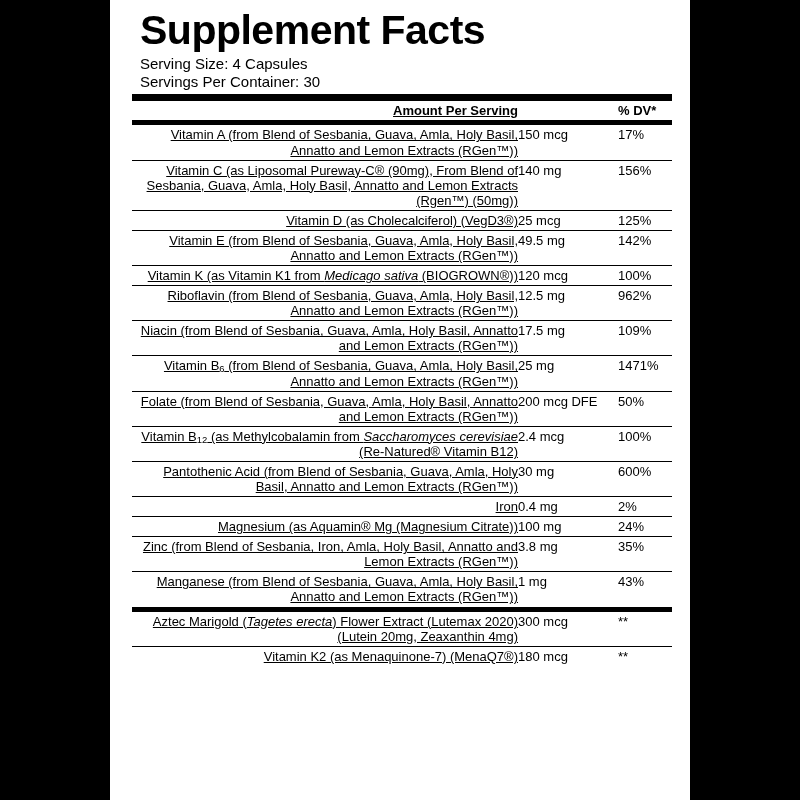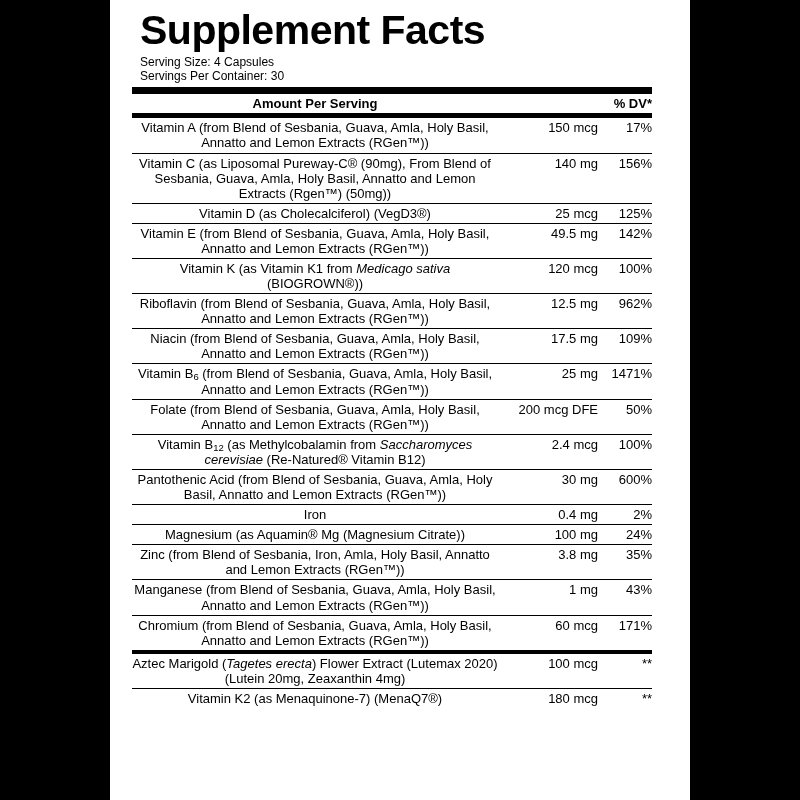--- a/index.html
+++ b/index.html
@@ -14,33 +14,33 @@
     font-family: "Liberation Sans", sans-serif;
   }
   .panel {
     position: absolute;
     left: 110px;
     top: 0px;
     width: 580px;
     height: 800px;
     background: #ffffff;
     box-sizing: border-box;
-    padding: 6px 28px 6px 12px;
+    padding: 6px 8px 6px 12px;
   }
   .title {
     font-size: 41px;
     font-weight: bold;
     letter-spacing: -0.5px;
     line-height: 1.0;
     margin: 4px 0 2px 18px;
     color: #000;
   }
   .serving-block {
     margin: 4px 0 2px 18px;
-    font-size: 12px;
+    font-size: 15px;
     line-height: 1.18;
     color: #000;
   }
   .rule-thick {
     border-top: 7px solid #000;
     margin: 4px 10px 0 10px;
   }
   .rule-med {
     border-top: 4px solid #000;
     margin: 0 10px;
@@ -55,31 +55,31 @@
   table.facts td {
     padding: 2px 0 2px 0;
     vertical-align: top;
     line-height: 1.16;
     border-bottom: 1px solid #000;
   }
   table.facts tr.last-of-group td {
     border-bottom: none;
   }
   td.name {
-    text-align: center;
+    text-align: right;
     padding-right: 6px;
+    text-decoration: underline;
   }
   td.amount {
-    text-align: right;
+    text-align: left;
     white-space: nowrap;
     width: 100px;
     padding-right: 8px;
   }
   td.dv {
-    text-align: right;
     white-space: nowrap;
     width: 54px;
   }
   .hdr-row td {
     font-weight: bold;
     border-bottom: none;
     padding-bottom: 1px;
     padding-top: 2px;
   }
   em { font-style: italic; }
@@ -181,35 +181,30 @@
         <tr>
           <td class="name">Zinc (from Blend of Sesbania, Iron, Amla, Holy Basil, Annatto and Lemon Extracts (RGen™))</td>
           <td class="amount">3.8 mg</td>
           <td class="dv">35%</td>
         </tr>
         <tr>
           <td class="name">Manganese (from Blend of Sesbania, Guava, Amla, Holy Basil, Annatto and Lemon Extracts (RGen™))</td>
           <td class="amount">1 mg</td>
           <td class="dv">43%</td>
         </tr>
-        <tr class="last-of-group">
-          <td class="name">Chromium (from Blend of Sesbania, Guava, Amla, Holy Basil, Annatto and Lemon Extracts (RGen™))</td>
-          <td class="amount">60 mcg</td>
-          <td class="dv">171%</td>
-        </tr>
       </tbody>
   </table>
 
   <div class="rule-med"></div>
 
   <table class="facts">
     <tbody id="rows-secondary">
         <tr>
           <td class="name">Aztec Marigold (<em>Tagetes erecta</em>) Flower Extract (Lutemax 2020) (Lutein 20mg, Zeaxanthin 4mg)</td>
-          <td class="amount">100 mcg</td>
+          <td class="amount">300 mcg</td>
           <td class="dv">**</td>
         </tr>
         <tr class="last-of-group">
           <td class="name">Vitamin K2 (as Menaquinone-7) (MenaQ7®)</td>
           <td class="amount">180 mcg</td>
           <td class="dv">**</td>
         </tr>
       </tbody>
   </table>
 

